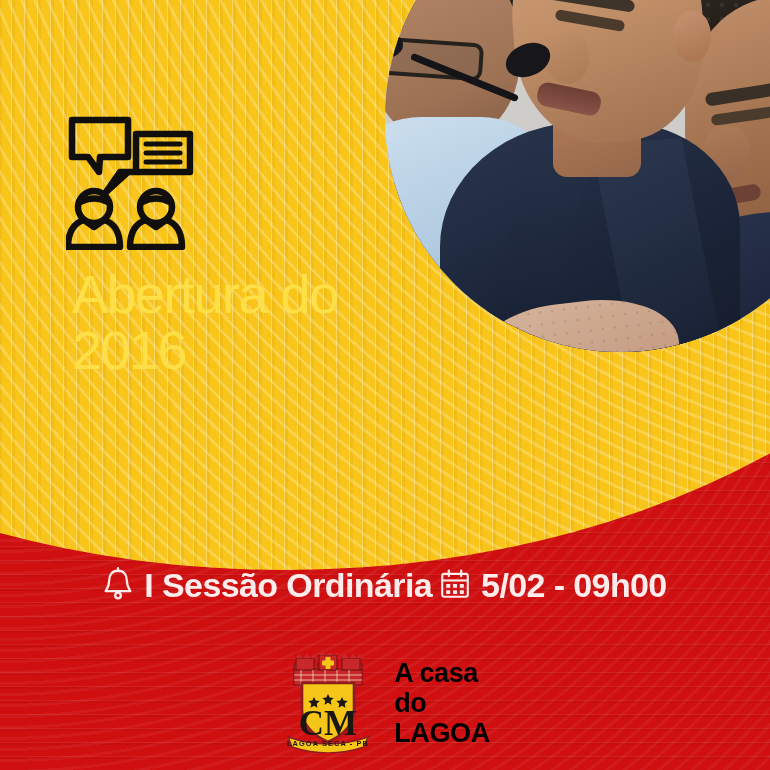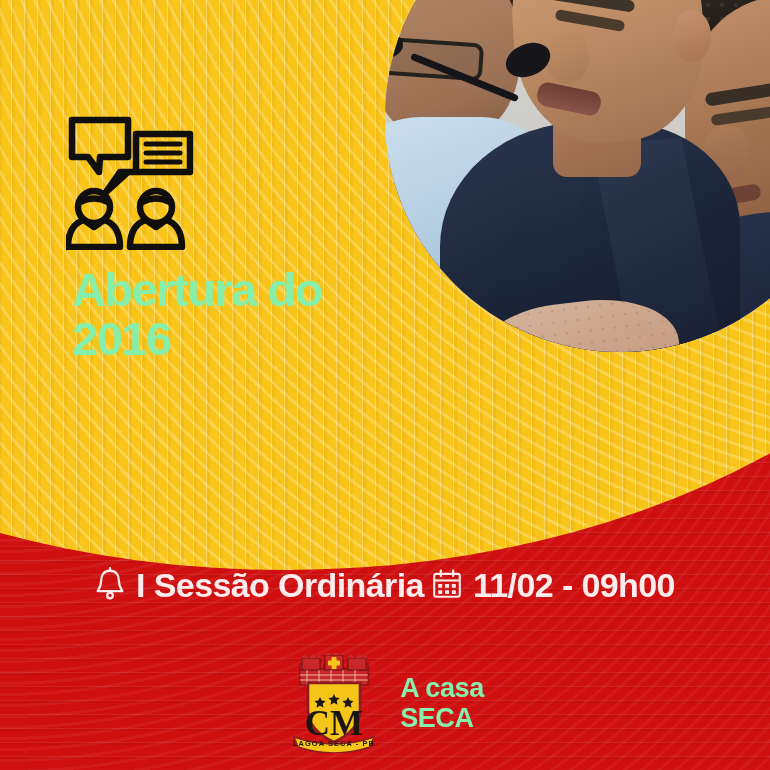--- a/index.html
+++ b/index.html
@@ -354,23 +354,23 @@
     width: 130px;
     height: 140px;
   }
 
   
   .headline {
     position: absolute;
     left: 72px;
     top: 266px;
     width: 560px;
-    color: #86efac;
-    font-weight: 700;
-    font-size: 47px;
+    color: #fde047;
+    font-weight: 400;
+    font-size: 54px;
     line-height: 1.04;
     letter-spacing: -1.5px;
   }
   .headline span { display: block; }
 
   
   .info-row {
     position: absolute;
     left: 0;
     top: 566px;
@@ -400,21 +400,21 @@
     left: 0;
     top: 653px;
     width: 770px;
     display: flex;
     align-items: center;
     justify-content: center;
     gap: 18px;
   }
   .crest { width: 96px; height: 100px; display: block; }
   .slogan {
-    color: #86efac;
+    color: #000000;
     font-weight: 700;
     font-size: 27px;
     line-height: 1.12;
     letter-spacing: -0.4px;
   }
   .slogan span { display: block; }
 </style>
 </head>
 <body>
 
@@ -528,21 +528,21 @@
           <g fill="#fdeceb">
             <rect x="7" y="17" width="4.6" height="4.2" rx="0.6"></rect>
             <rect x="14.7" y="17" width="4.6" height="4.2" rx="0.6"></rect>
             <rect x="22.4" y="17" width="4.6" height="4.2" rx="0.6"></rect>
             <rect x="7" y="24" width="4.6" height="4.2" rx="0.6"></rect>
             <rect x="14.7" y="24" width="4.6" height="4.2" rx="0.6"></rect>
             <rect x="22.4" y="24" width="4.6" height="4.2" rx="0.6"></rect>
           </g>
         </svg>
       </span>
-      <span class="info-text">11/02 - 09h00</span>
+      <span class="info-text">5/02 - 09h00</span>
     </div>
   </div>
 
   <div class="footer">
     <span class="crest">
       <svg viewBox="0 0 96 100" width="96" height="100" aria-hidden="true">
 
         <g>
           <rect x="14" y="16" width="68" height="16" fill="#C9282A" stroke="#7d1416" stroke-width="1.2"></rect>
 
@@ -598,17 +598,18 @@
         </g>
 
         <text x="48" y="82" font-family="'Liberation Serif', serif" font-size="35" font-weight="700" fill="#1a1713" text-anchor="middle">CM</text>
 
         <path d="M8 84 q40 14 80 0 l-4 10 q-36 12 -72 0 Z" fill="#F5C518" stroke="#8a1d1f" stroke-width="1.6"></path>
         <text x="48" y="93" font-family="'Liberation Sans', sans-serif" font-size="7.4" font-weight="700" fill="#1a1713" text-anchor="middle" letter-spacing="1.1">LAGOA SECA - PB</text>
       </svg>
     </span>
     <div class="slogan">
       <span>A casa</span>
-      <span>SECA</span>
+      <span>do</span>
+      <span>LAGOA</span>
     </div>
   </div>
 
 </div>
 
 </body></html>

